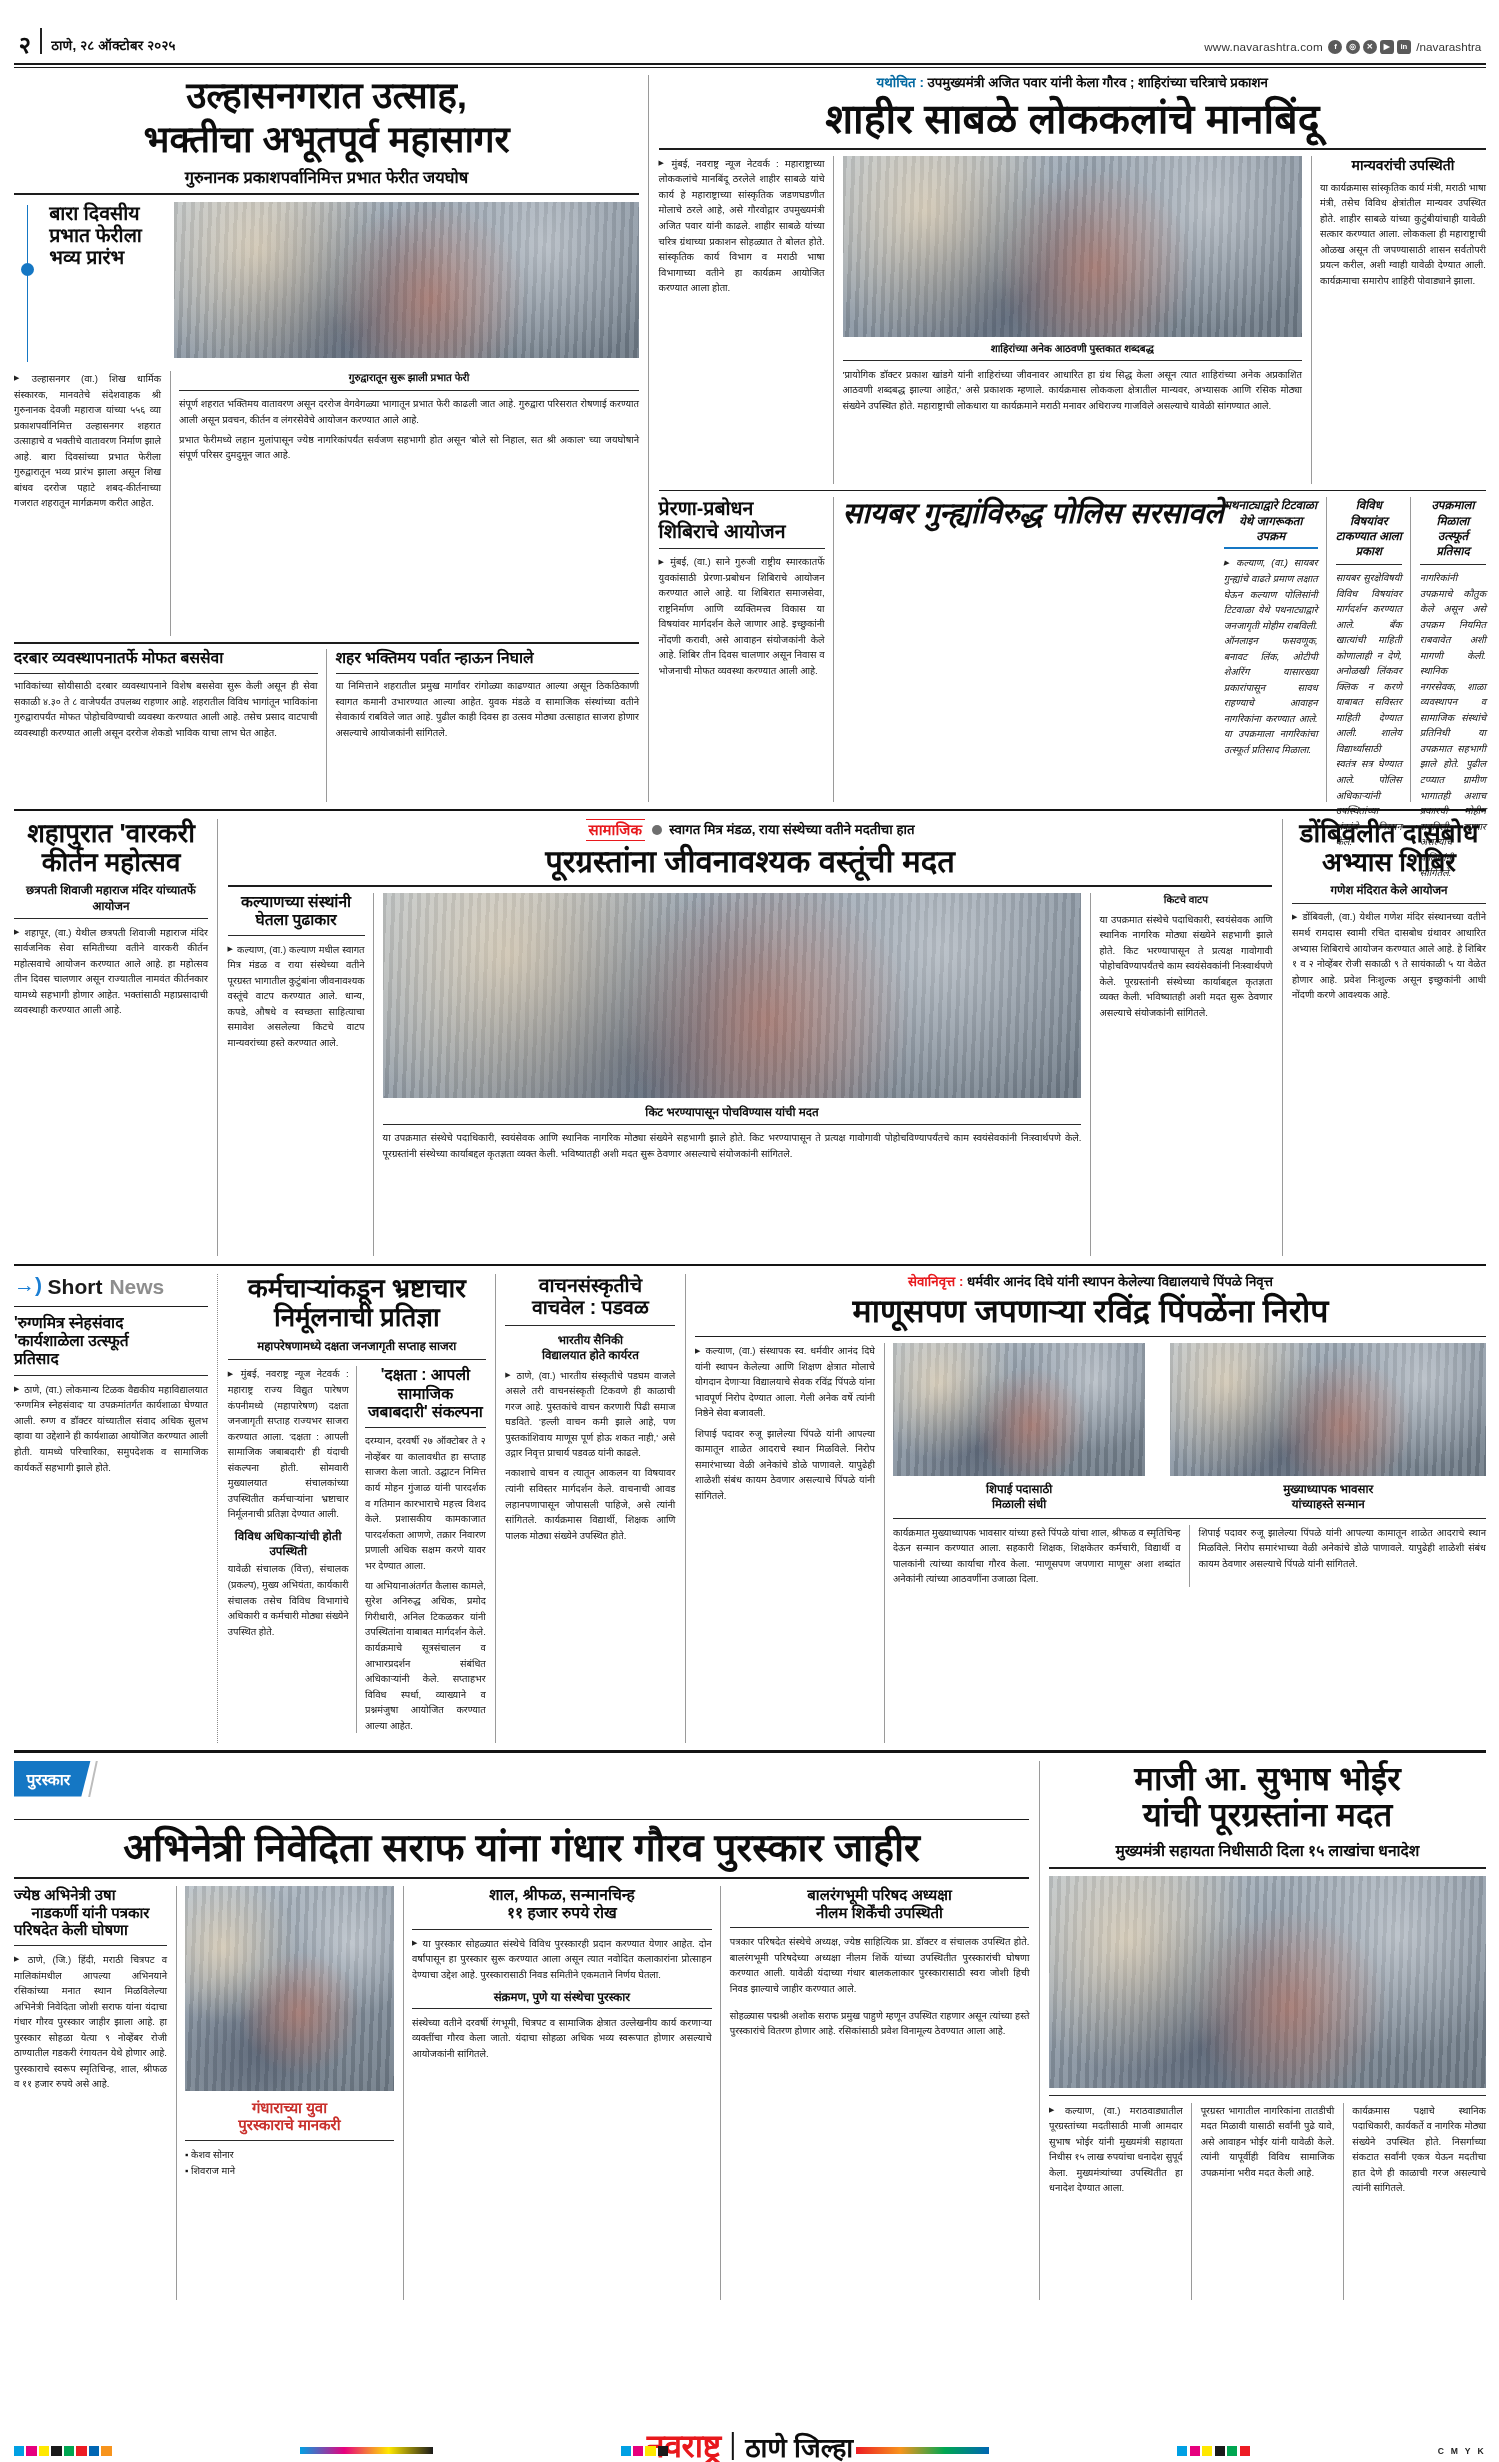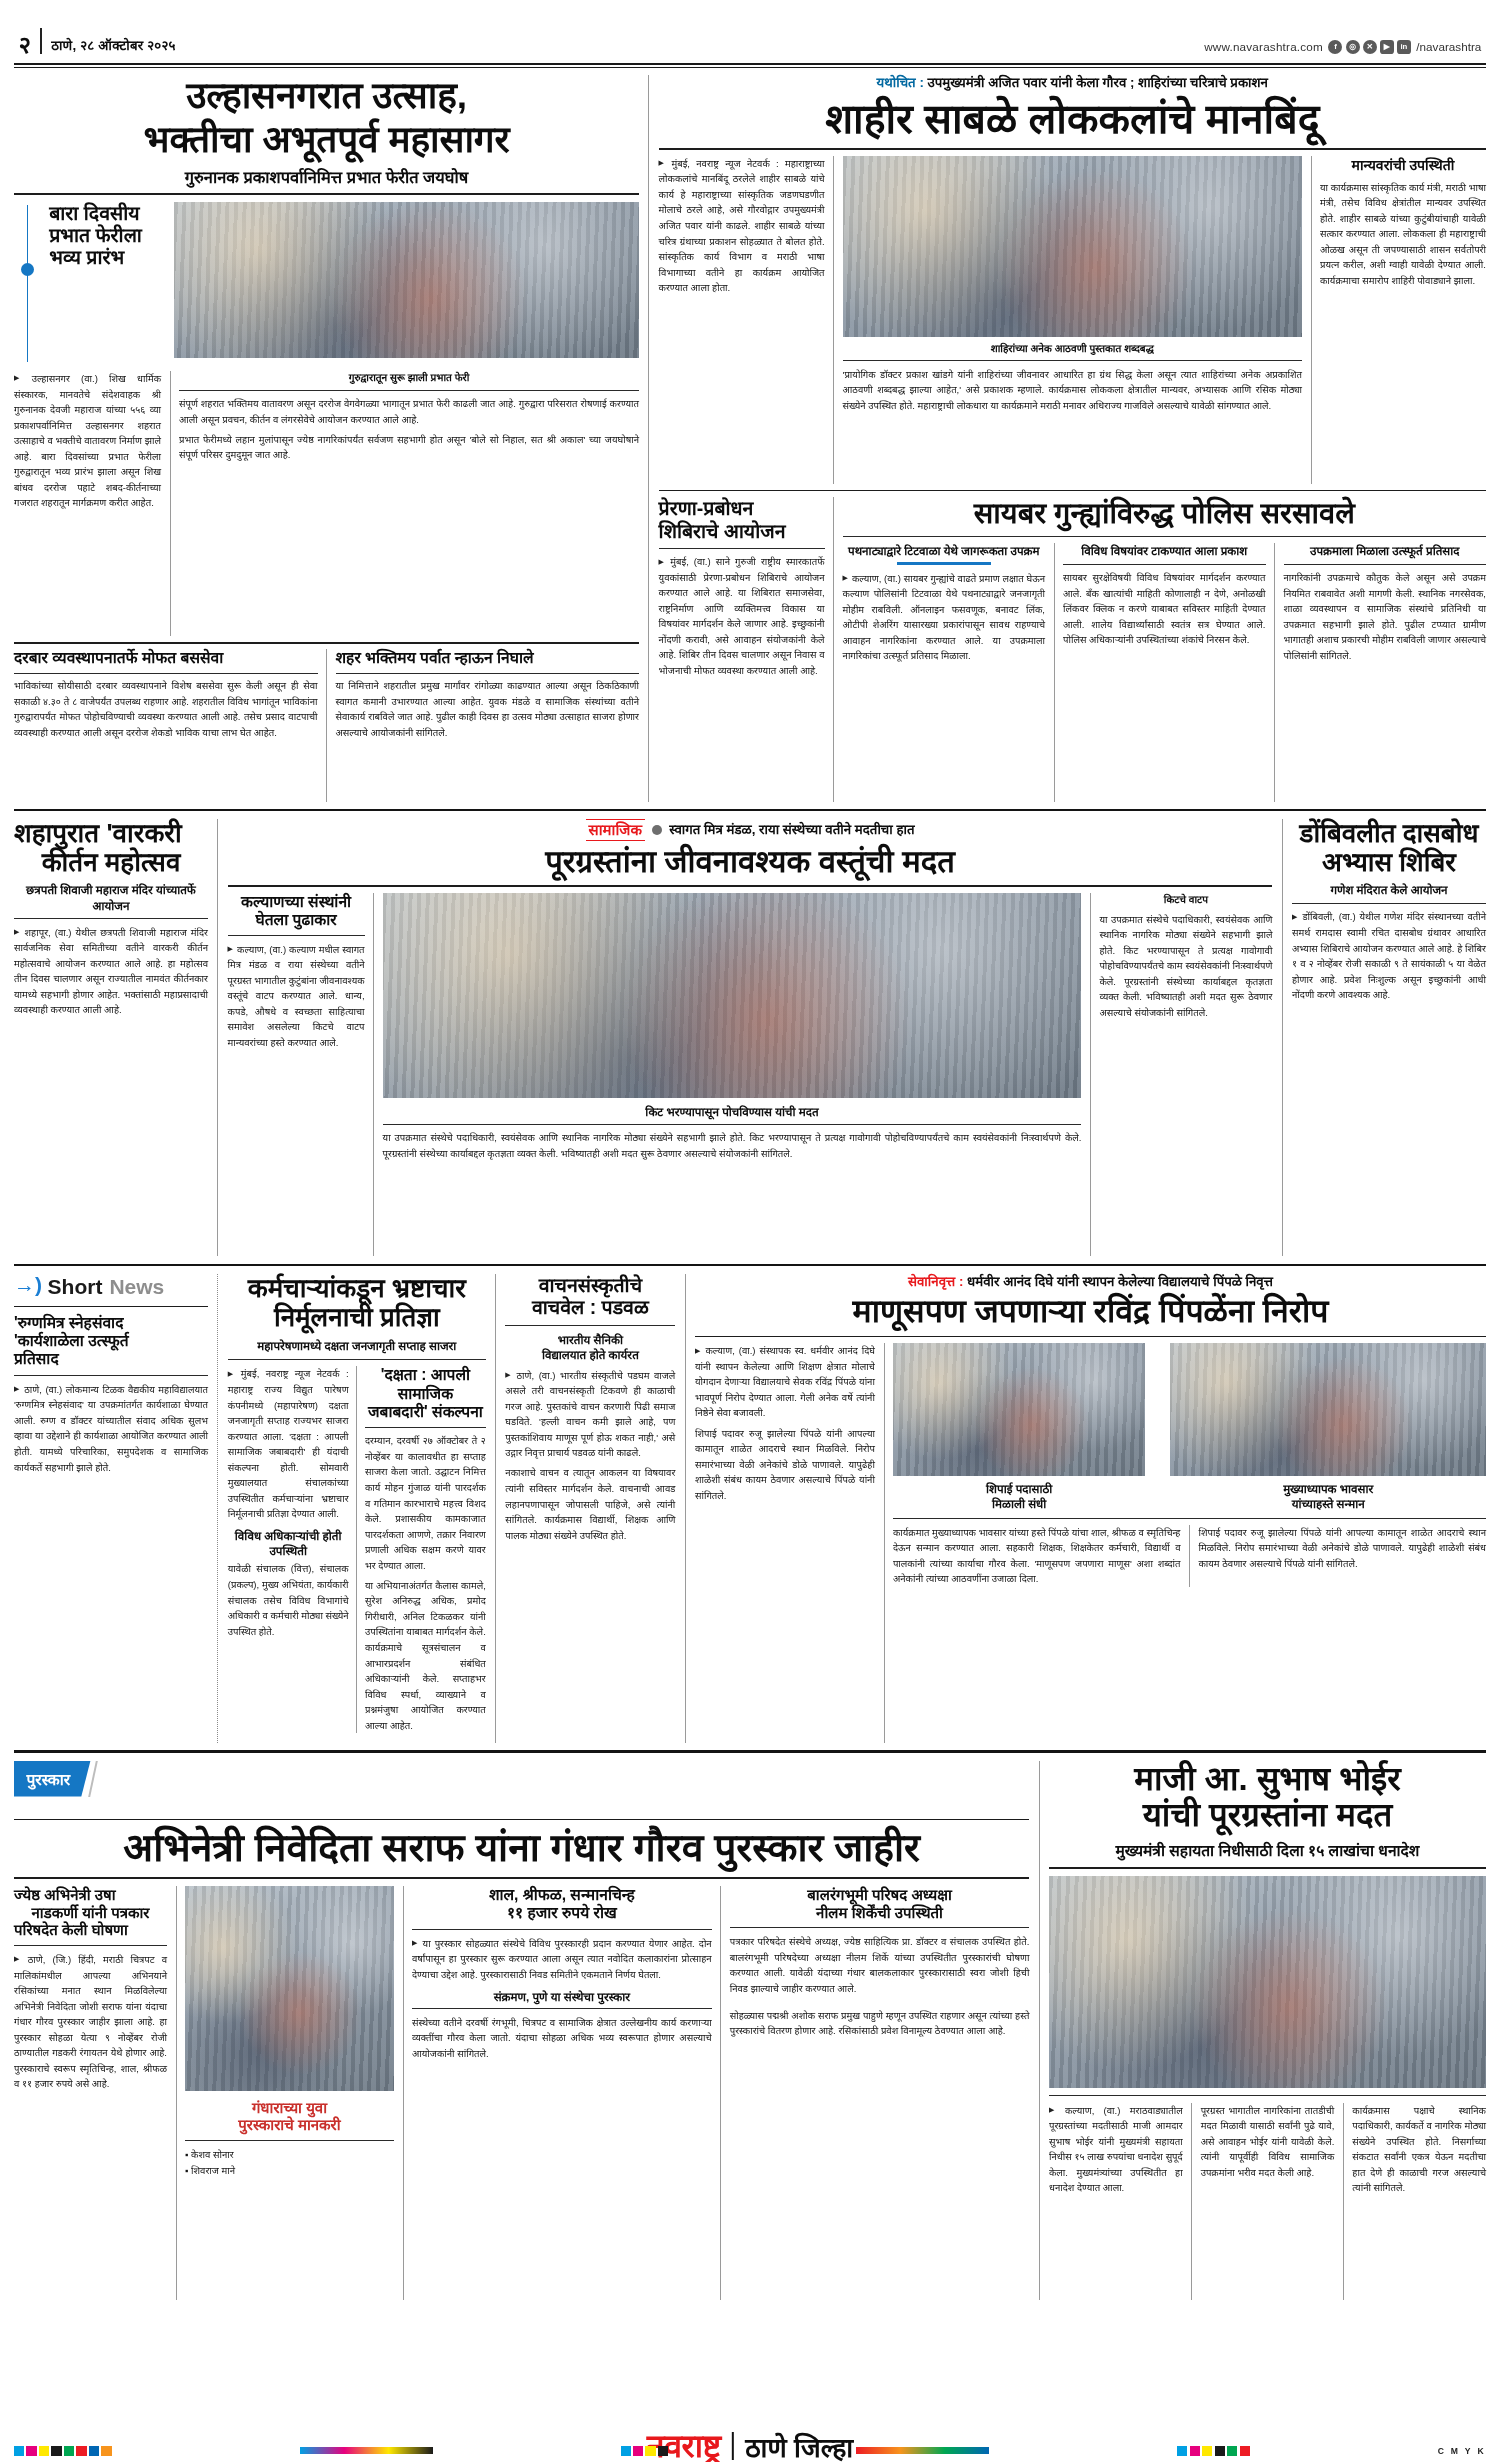--- a/index.html
+++ b/index.html
@@ -192,21 +192,21 @@
 
       <div class="hr2" style="margin:6.2px 0 6.2px 0;"></div>
       <div style="display:flex; gap:8.6px; height:305px;">
         <div style="width:166px;">
           <div class="hl-sm">प्रेरणा-प्रबोधन</div>
           <div class="hl-sm">शिबिराचे आयोजन</div>
           <div class="hr" style="margin:5.5px 0;"></div>
           <div class="body lead">मुंबई, (वा.) साने गुरुजी राष्ट्रीय स्मारकातर्फे युवकांसाठी प्रेरणा-प्रबोधन शिबिराचे आयोजन करण्यात आले आहे. या शिबिरात समाजसेवा, राष्ट्रनिर्माण आणि व्यक्तिमत्त्व विकास या विषयांवर मार्गदर्शन केले जाणार आहे. इच्छुकांनी नोंदणी करावी, असे आवाहन संयोजकांनी केले आहे. शिबिर तीन दिवस चालणार असून निवास व भोजनाची मोफत व्यवस्था करण्यात आली आहे.</div>
         </div>
         <div class="vr"></div>
-        <div style="flex:1; display:flex; flex-direction:column;">
+        <div style="flex:1; display:flex; font-style:italic;">
           <div class="hl-md" style="text-align:center; font-size:29px;">सायबर गुन्ह्यांविरुद्ध पोलिस सरसावले</div>
           <div class="hr" style="margin:6.2px 0;"></div>
           <div style="display:flex; gap:8.6px; flex:1;">
             <div style="flex:1;">
               <div class="sub-sm" style="text-align:center;">पथनाट्याद्वारे टिटवाळा येथे जागरूकता उपक्रम</div>
               <div style="height:2.3px;background:#1577c4;width:94px;margin:3.9px auto 6.2px auto;"></div>
               <div class="body lead">कल्याण, (वा.) सायबर गुन्ह्यांचे वाढते प्रमाण लक्षात घेऊन कल्याण पोलिसांनी टिटवाळा येथे पथनाट्याद्वारे जनजागृती मोहीम राबविली. ऑनलाइन फसवणूक, बनावट लिंक, ओटीपी शेअरिंग यासारख्या प्रकारांपासून सावध राहण्याचे आवाहन नागरिकांना करण्यात आले. या उपक्रमाला नागरिकांचा उत्स्फूर्त प्रतिसाद मिळाला.</div>
             </div>
             <div class="vr"></div>
             <div style="flex:1;">
@@ -223,21 +223,21 @@
           </div>
         </div>
       </div>
     </div>
   </div>
 
   <div class="hr-th" style="margin:6.2px 0 7.8px 0;"></div>
 
   <div style="display:flex; gap:9.4px; height:437px;">
     <div style="width:194px;">
-      <div class="hl-md" style="text-align:left;">शहापुरात 'वारकरी</div>
+      <div class="hl-md" style="text-align:center;">शहापुरात 'वारकरी</div>
       <div class="hl-md" style="text-align:center;">कीर्तन महोत्सव</div>
       <div class="sub-sm" style="text-align:center;margin:5.5px 0;">छत्रपती शिवाजी महाराज मंदिर यांच्यातर्फे आयोजन</div>
       <div class="hr" style="margin-bottom:5.5px;"></div>
       <div class="body lead">शहापूर, (वा.) येथील छत्रपती शिवाजी महाराज मंदिर सार्वजनिक सेवा समितीच्या वतीने वारकरी कीर्तन महोत्सवाचे आयोजन करण्यात आले आहे. हा महोत्सव तीन दिवस चालणार असून राज्यातील नामवंत कीर्तनकार यामध्ये सहभागी होणार आहेत. भक्तांसाठी महाप्रसादाची व्यवस्थाही करण्यात आली आहे.</div>
     </div>
 
     <div class="vr"></div>
 
     <div style="flex:1; display:flex; flex-direction:column;">
       <div class="kicker" style="text-align:center; display:flex; align-items:center; justify-content:center; gap:7px;">

